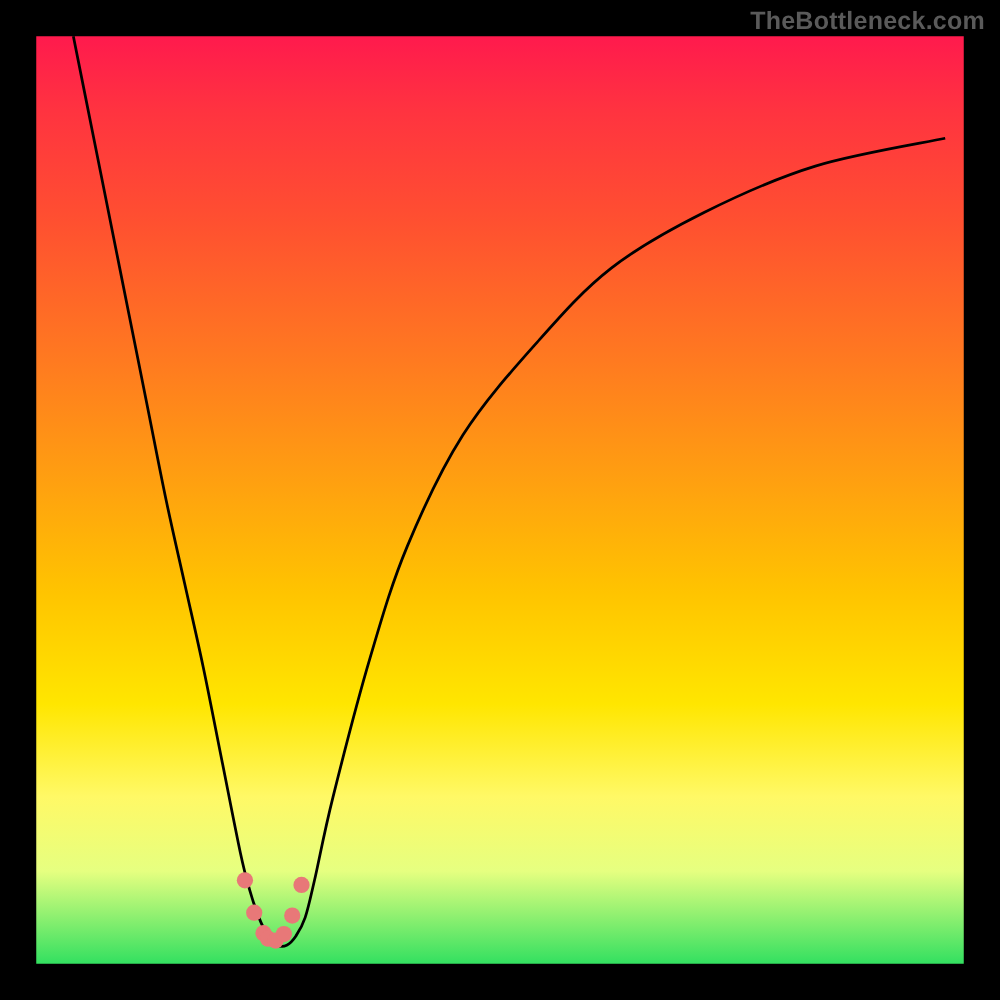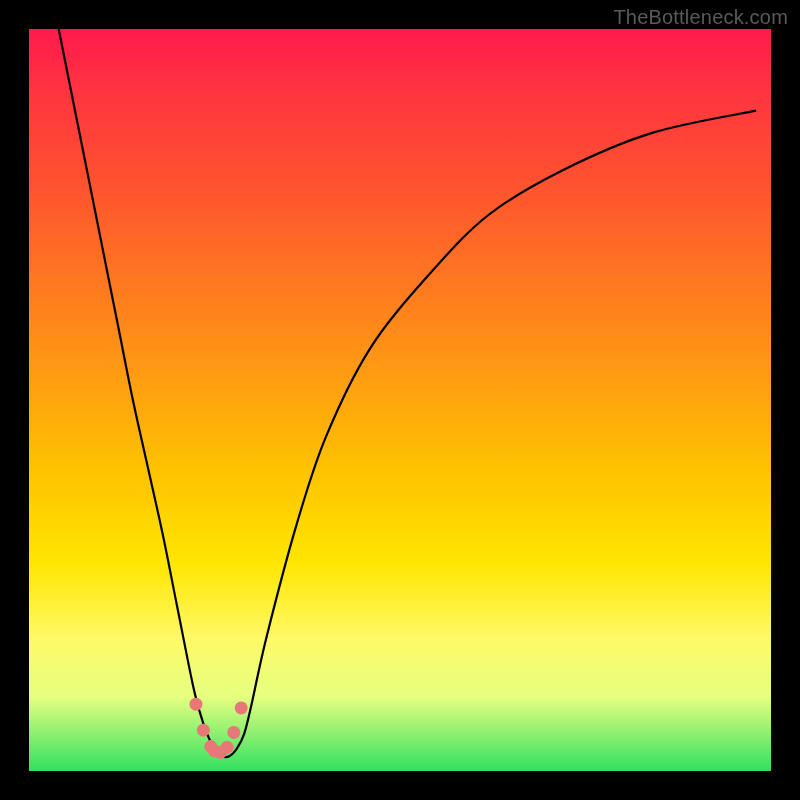--- a/index.html
+++ b/index.html
@@ -36,21 +36,21 @@
       #fff966 82%,
       #e6ff80 90%,
       #33e060 100%
     );
   }
   .attribution {
     position: absolute;
     top: 6px;
     right: 12px;
     font-size: 20px;
-    font-weight: 400;
+    font-weight: 700;
     color: #5a5a5a;
     letter-spacing: 0.2px;
     pointer-events: none;
   }
   svg.curve {
     position: absolute;
     left: 0;
     top: 0;
     width: 742px;
     height: 742px;

